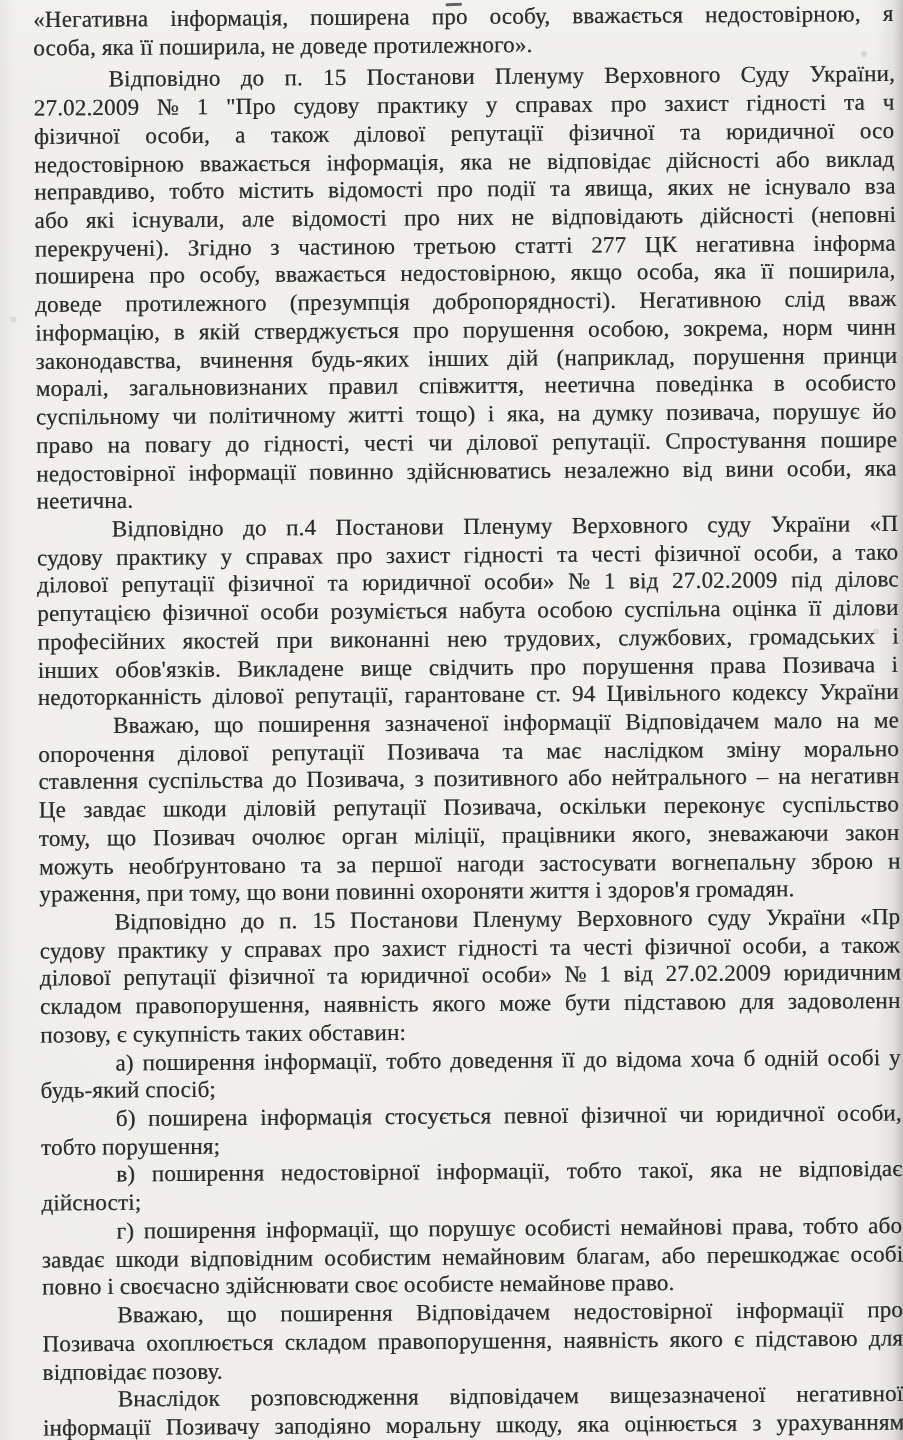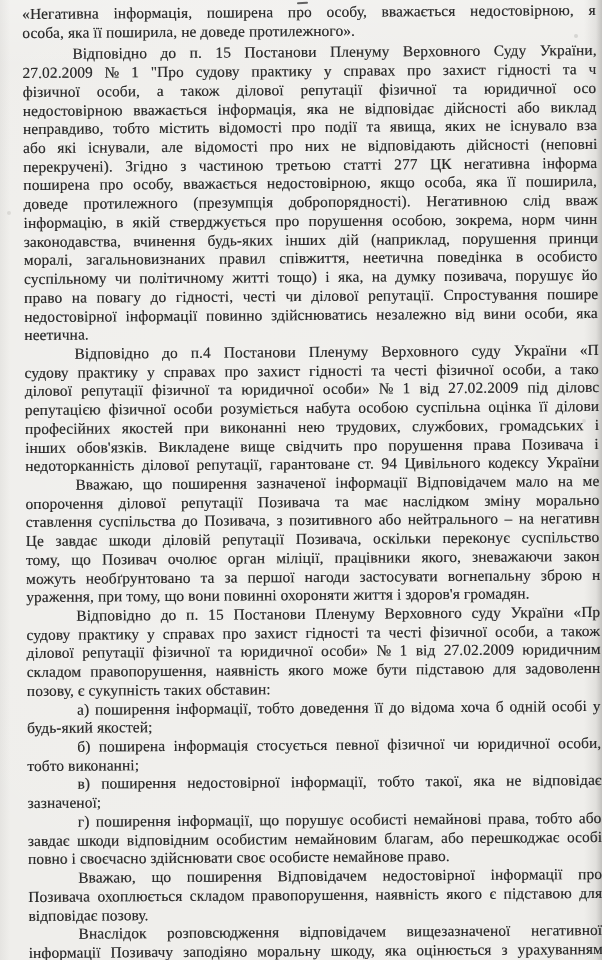--- a/index.html
+++ b/index.html
@@ -77,25 +77,25 @@
       <div class="line"><span style="word-spacing: 7.63px;">Це завдає шкоди діловій репутації Позивача, оскільки переконує суспільство</span></div>
       <div class="line"><span style="word-spacing: 7.11px;">тому, що Позивач очолює орган міліції, працівники якого, зневажаючи закон</span></div>
       <div class="line"><span style="word-spacing: 6px;">можуть необґрунтовано та за першої нагоди застосувати вогнепальну зброю н</span></div>
       <div class="line"><span>ураження, при тому, що вони повинні охороняти життя і здоров'я громадян.</span></div>
       <div class="line indent"><span style="word-spacing: 5.78px;">Відповідно до п. 15 Постанови Пленуму Верховного суду України «Пр</span></div>
       <div class="line"><span style="word-spacing: 4px;">судову практику у справах про захист гідності та честі фізичної особи, а також</span></div>
       <div class="line"><span style="word-spacing: 4.4px;">ділової репутації фізичної та юридичної особи» № 1 від 27.02.2009 юридичним</span></div>
       <div class="line"><span style="word-spacing: 5.13px;">складом правопорушення, наявність якого може бути підставою для задоволенн</span></div>
       <div class="line"><span>позову, є сукупність таких обставин:</span></div>
       <div class="line indent"><span style="word-spacing: 1.92px;">а) поширення інформації, тобто доведення її до відома хоча б одній особі у</span></div>
-      <div class="line"><span>будь-який якостей;</span></div>
+      <div class="line"><span>будь-який спосіб;</span></div>
       <div class="line indent"><span style="word-spacing: 4.38px;">б) поширена інформація стосується певної фізичної чи юридичної особи,</span></div>
-      <div class="line"><span>тобто виконанні;</span></div>
+      <div class="line"><span>тобто порушення;</span></div>
       <div class="line indent"><span style="word-spacing: 7.13px;">в) поширення недостовірної інформації, тобто такої, яка не відповідає</span></div>
-      <div class="line"><span>зазначеної;</span></div>
+      <div class="line"><span>дійсності;</span></div>
       <div class="line indent"><span style="word-spacing: 2.44px;">г) поширення інформації, що порушує особисті немайнові права, тобто або</span></div>
       <div class="line"><span style="word-spacing: 3.5px;">завдає шкоди відповідним особистим немайновим благам, або перешкоджає особі</span></div>
       <div class="line"><span>повно і своєчасно здійснювати своє особисте немайнове право.</span></div>
       <div class="line indent"><span style="word-spacing: 11.67px;">Вважаю, що поширення Відповідачем недостовірної інформації про</span></div>
       <div class="line"><span style="word-spacing: 3.5px;">Позивача охоплюється складом правопорушення, наявність якого є підставою для</span></div>
       <div class="line"><span>відповідає позову.</span></div>
       <div class="line indent"><span style="word-spacing: 16.5px;">Внаслідок розповсюдження відповідачем вищезазначеної негативної</span></div>
       <div class="line"><span style="word-spacing: 6px;">інформації Позивачу заподіяно моральну шкоду, яка оцінюється з урахуванням</span></div>
     </div>
 </div>

